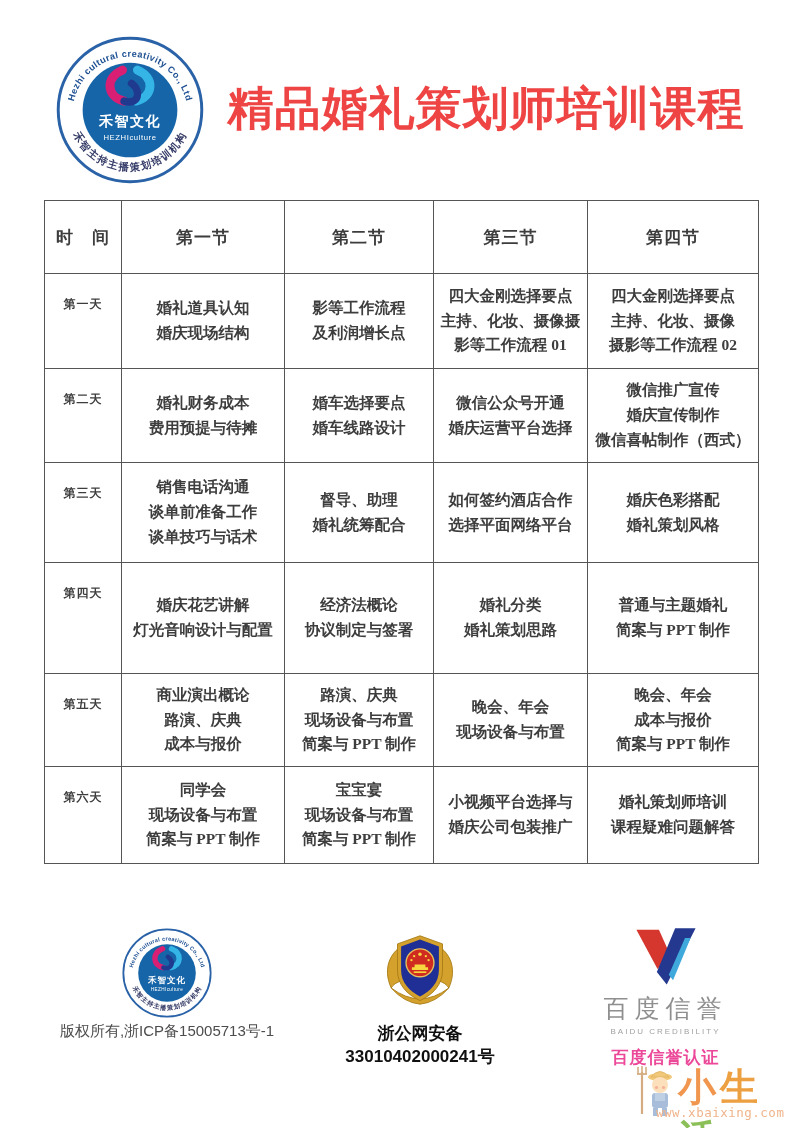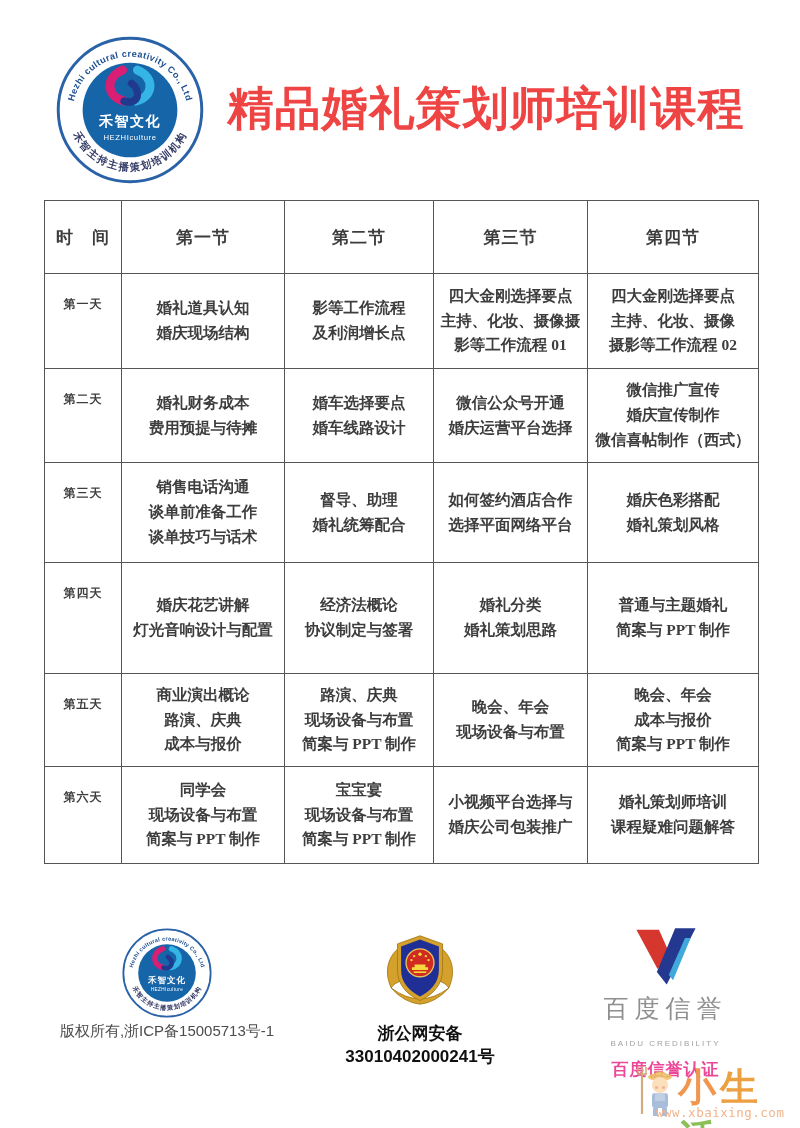--- a/index.html
+++ b/index.html
@@ -26,21 +26,21 @@
 
   
   .copyright{position:absolute;left:52px;top:1022px;width:230px;text-align:center;
     font-size:15px;color:#4c4c4c;}
   .police-wrap{position:absolute;left:375px;top:926px;width:90px;height:88px;}
   .police-text{position:absolute;left:310px;top:1022px;width:220px;text-align:center;
     font-size:17px;font-weight:bold;color:#101010;}
   .baidu-wrap{position:absolute;left:598px;top:924px;width:135px;text-align:center;}
   .baidu-v{width:72px;height:62px;}
   .baidu-cn{font-size:25px;color:#8f8f8f;letter-spacing:6px;margin-top:2px;}
-  .baidu-en{font-size:8px;color:#a2a2a2;letter-spacing:2px;margin-top:14px;}
+  .baidu-en{font-size:8px;color:#a2a2a2;letter-spacing:2px;margin-top:2px;}
   .baidu-cert{font-size:17px;font-weight:bold;color:#ec4899;margin-top:10px;letter-spacing:1px;}
 
   
   .watermark{position:absolute;right:6px;bottom:8px;width:158px;height:58px;}
   .wm-farmer{position:absolute;left:0;bottom:2px;width:40px;height:54px;opacity:.9;}
   .wm-title{position:absolute;left:42px;top:0;font-weight:900;font-size:38px;letter-spacing:4px;
     font-family:"Liberation Serif",serif;}
   .wm-url{position:absolute;left:20px;bottom:0;font-family:"DejaVu Sans Mono",monospace;
     font-size:12.5px;color:#f0b48c;letter-spacing:.5px;}
 </style>

